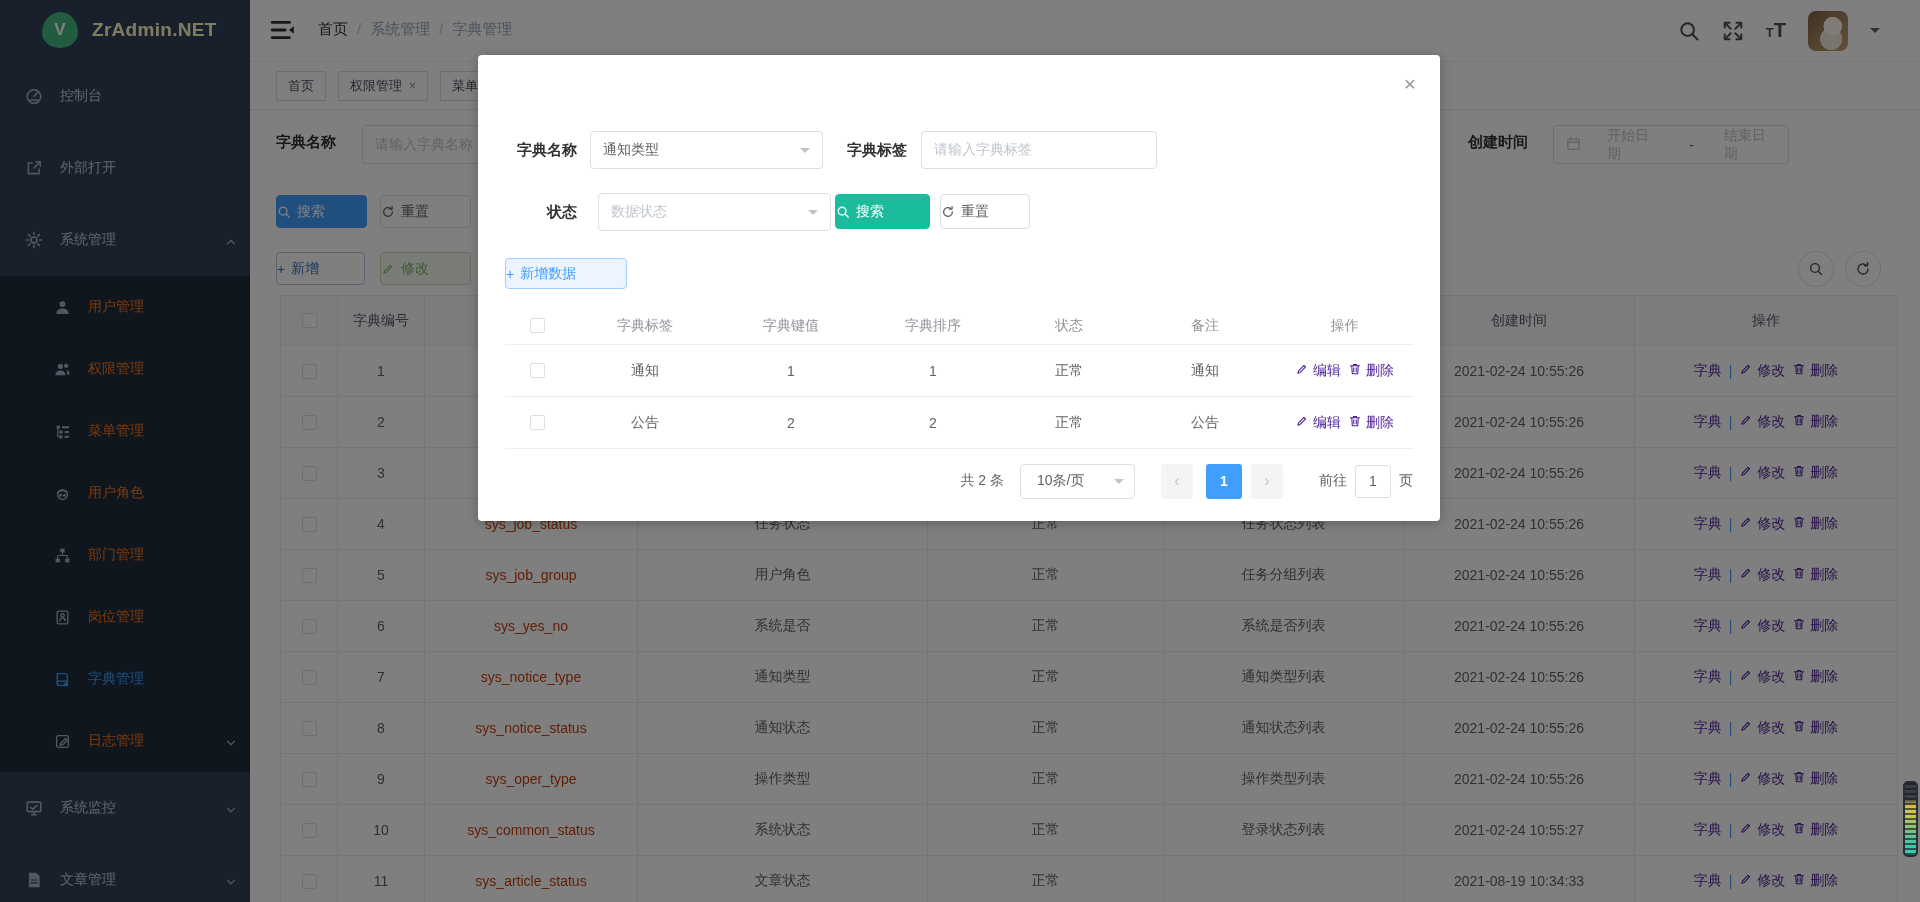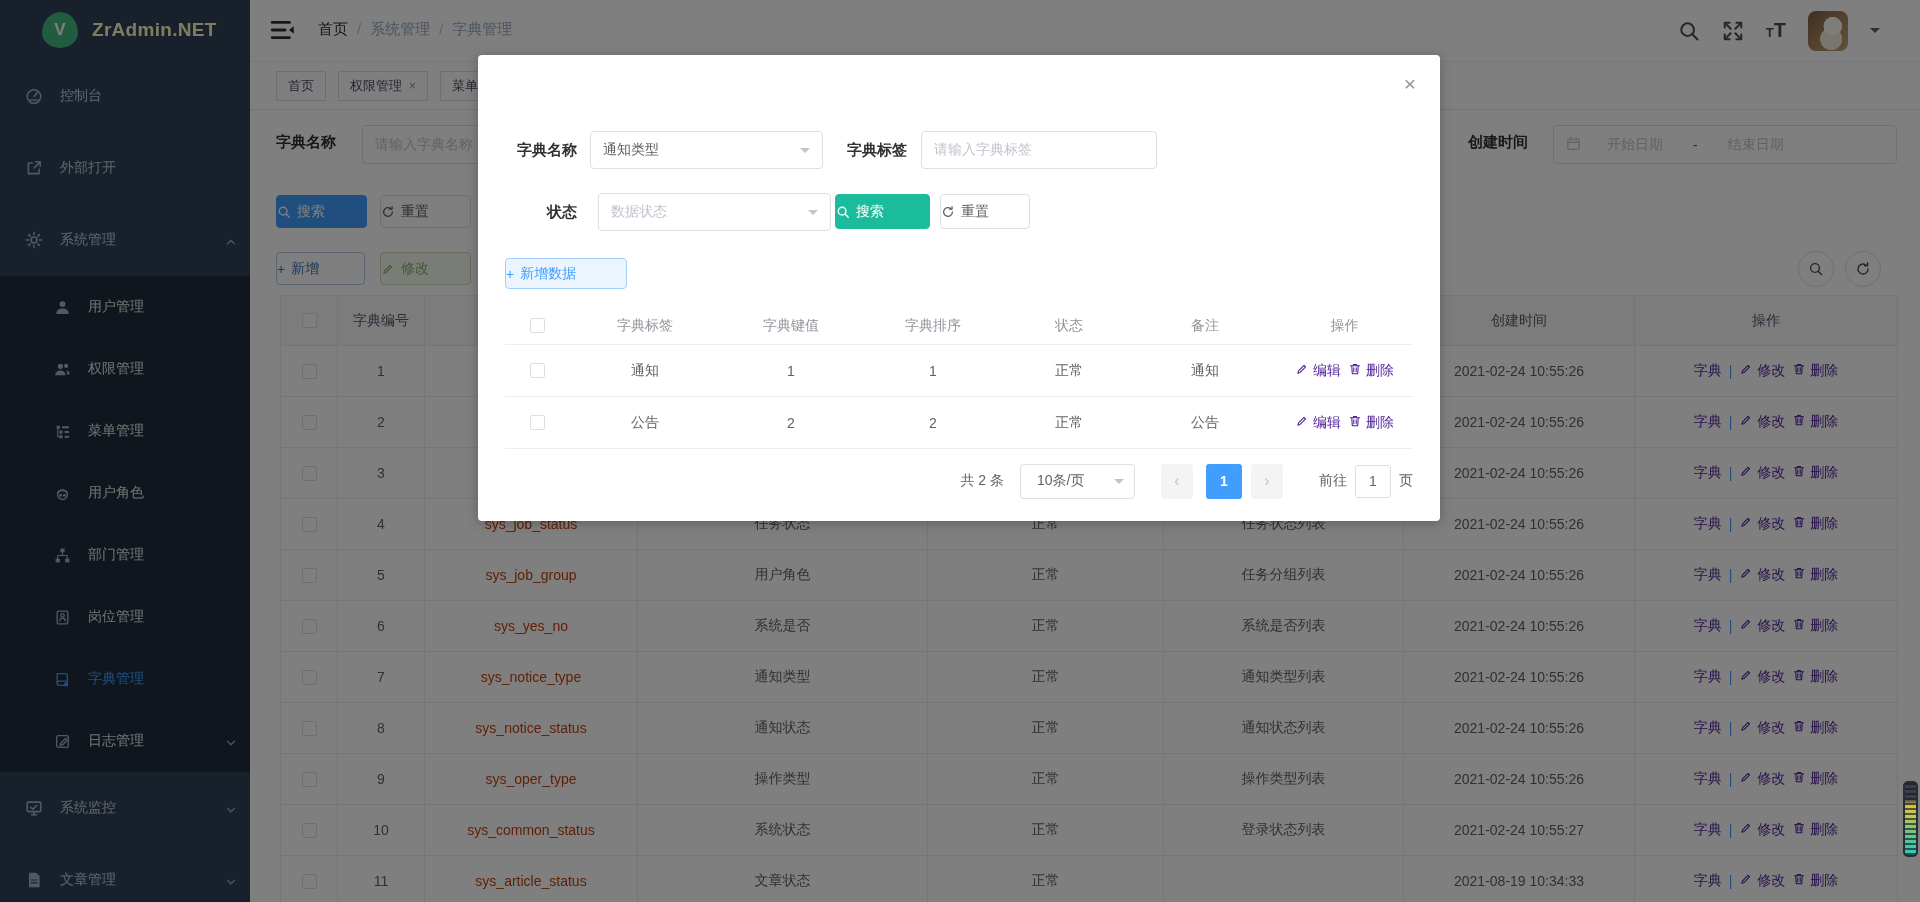--- a/index.html
+++ b/index.html
@@ -8,21 +8,21 @@
   .screen { position:relative; width:1920px; height:902px; background:#fff; overflow:hidden; margin:0 auto; }
 
   
   .sidebar { position:absolute; left:0; top:0; width:250px; height:902px; background:#304156; z-index:1; }
   .logo-row { height:60px; display:flex; align-items:center; padding-left:42px; gap:14px; }
   .logo-blob { width:36px; height:36px; background:#42b983; border-radius:52% 48% 50% 50%/58% 58% 42% 42%; display:flex; align-items:center; justify-content:center; color:#fff; font-weight:bold; font-size:17px; }
   .logo-title { color:#fef9c3; font-size:19px; font-weight:bold; letter-spacing:.3px; }
   .menu-item { height:72px; display:flex; align-items:center; padding:0 14px 0 24px; color:#bfcbd9; font-size:14px; cursor:pointer; position:relative; }
   .menu-item .mi-icon { width:20px; height:20px; margin-right:16px; display:flex; align-items:center; justify-content:center; color:#a3b1c2; flex:0 0 20px; }
   .submenu { background:#1f2d3d; }
-  .submenu .menu-item { height:62px; padding-left:52px; color:#e5e5e5; }
+  .submenu .menu-item { height:62px; padding-left:52px; color:#f97316; }
   .menu-item.active, .menu-item.active .mi-icon { color:#409eff; }
   .chev { margin-left:auto; width:12px; height:12px; color:#9aa5b1; }
   .svgi { width:1em; height:1em; display:inline-block; vertical-align:-0.12em; }
   svg { stroke-linecap:round; stroke-linejoin:round; }
 
   
   .main { position:absolute; left:250px; top:0; right:0; bottom:0; background:#fff; }
   .topbar { position:relative; height:61px; background:#fff; }
   .hamburger { position:absolute; left:20px; top:18px; width:26px; height:24px; color:#303133; cursor:pointer; }
   .breadcrumb { position:absolute; left:68px; top:20px; font-size:15px; color:#97a8be; display:flex; gap:9px; }
@@ -304,21 +304,21 @@
         </span>
     </div>
 
     <div class="content">
 
       <span class="flabel" style="left:26px; top:23px">字典名称</span>
       <div class="finput" style="left:112px; top:15px; width:228px">
         <span class="ph">请输入字典名称</span>
       </div>
       <span class="flabel" style="left:1218px; top:23px">创建时间</span>
-      <div class="finput" style="left:1303px; top:15px; width:344px">
+      <div class="finput" style="left:1303px; top:15px; width:236px">
         <span style="color:#c0c4cc"><svg class="svgi" style="width:15px;height:15px" viewBox="0 0 16 16" fill="none" stroke="currentColor" stroke-width="1.3">
               <rect x="2" y="3.2" width="12" height="11" rx="1"></rect>
               <path d="M5 1.8v3M11 1.8v3M2 6.8h12"></path>
             </svg></span>
         <span class="ph" style="margin-left:18px">开始日期</span>
         <span style="margin:0 22px; color:#606266">-</span>
         <span class="ph">结束日期</span>
       </div>
 
       <div class="btn btn-blue" style="left:26px; top:85px; width:91px">

